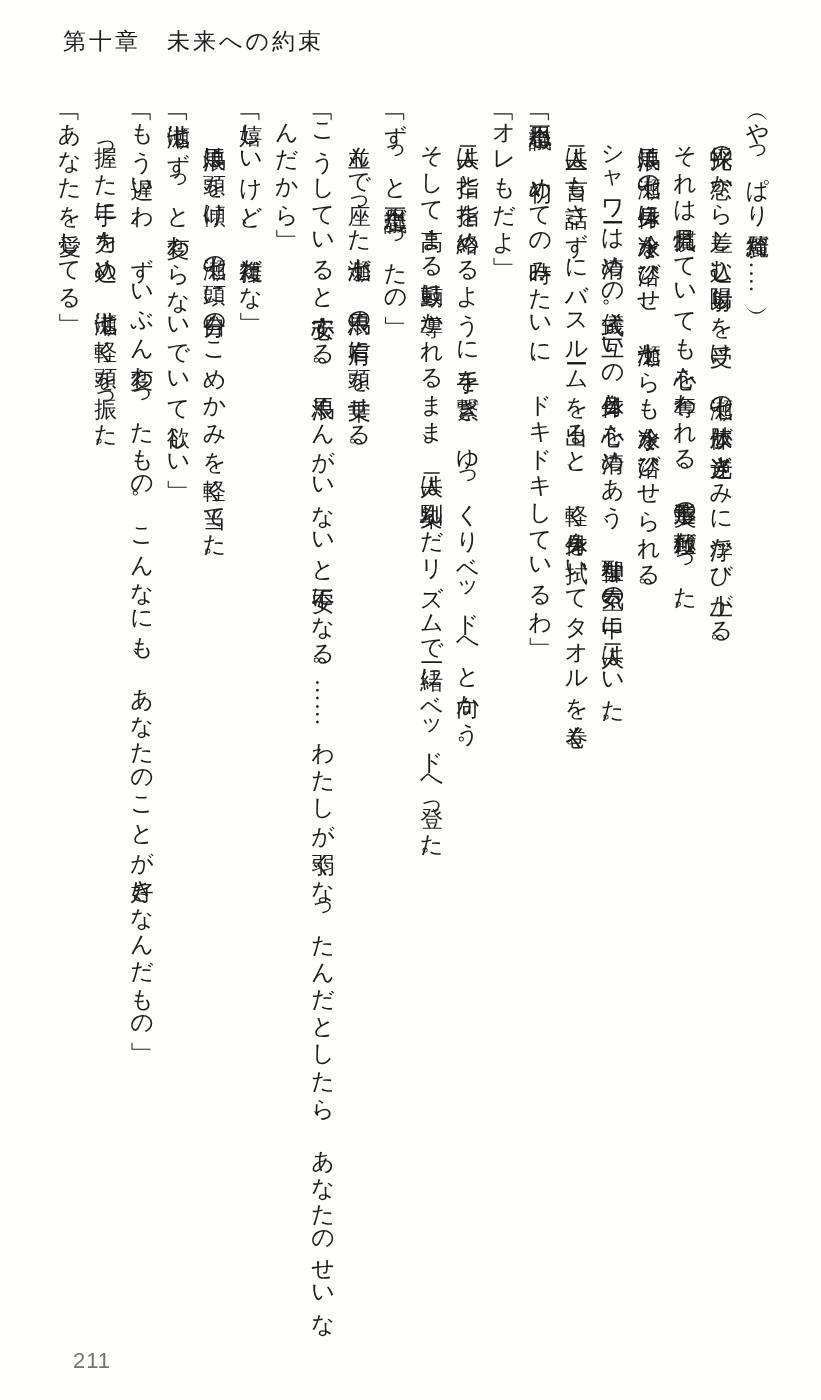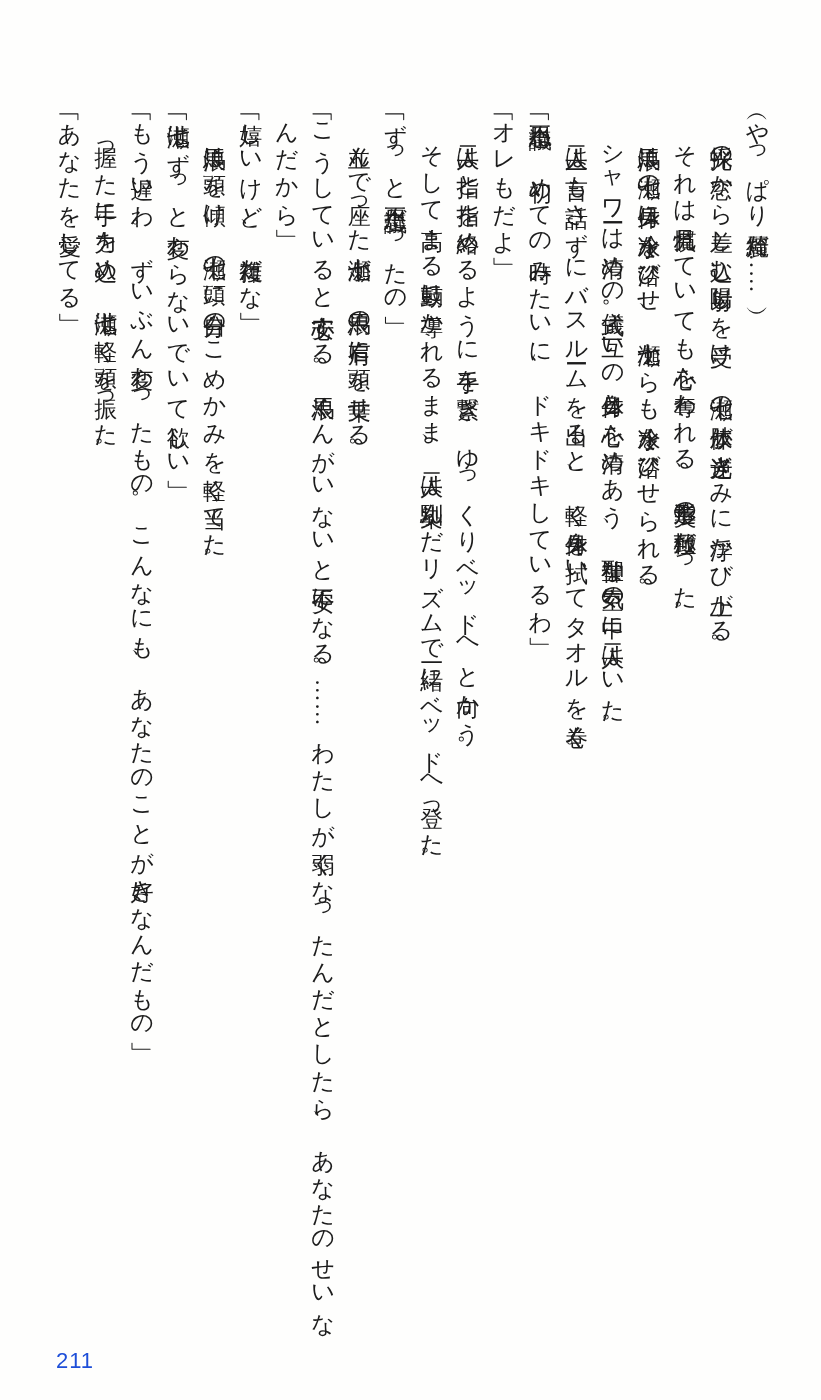--- a/index.html
+++ b/index.html
@@ -44,33 +44,34 @@
     padding: 0;
     line-height: 36.2px;
     letter-spacing: 1px;
     white-space: nowrap;
   }
   .text-block p.indent {
     text-indent: 1em;
   }
   .page-number {
     position: absolute;
-    left: 56px;
+    left: 73px;
     bottom: 26px;
     font-size: 22px;
     letter-spacing: 1px;
-    color: #1d4ed8;
+    color: #737373;
     font-family: "Liberation Sans", "DejaVu Sans", sans-serif;
   }
 </style>
 </head>
 <body>
 
 <div class="page">
 
+  <div class="chapter-header">第十章　未来への約束</div>
 
   <div class="text-block">
       <p>（やっぱり綺麗だ……）</p>
       <p class="indent">採光の窓から差し込む陽射しを受け、七瀬の肢体が逆光ぎみに浮かび上がる。</p>
       <p class="indent">それは見慣れていても心を奪われる、造形美の極致だった。</p>
       <p class="indent">浪馬は七瀬の身体に冷水を浴びせ、七瀬からも冷水を浴びせられる。</p>
       <p class="indent">シャワーは清めの儀式。互いの身体と心を清めあう、神聖な空気の中に二人はいた。</p>
       <p class="indent">二人は一言も話さずにバスルームを出ると、軽く身体を拭いてタオルを巻く。</p>
       <p>「不思議ね。初めての時みたいに、ドキドキしているわ」</p>
       <p>「オレもだよ」</p>

